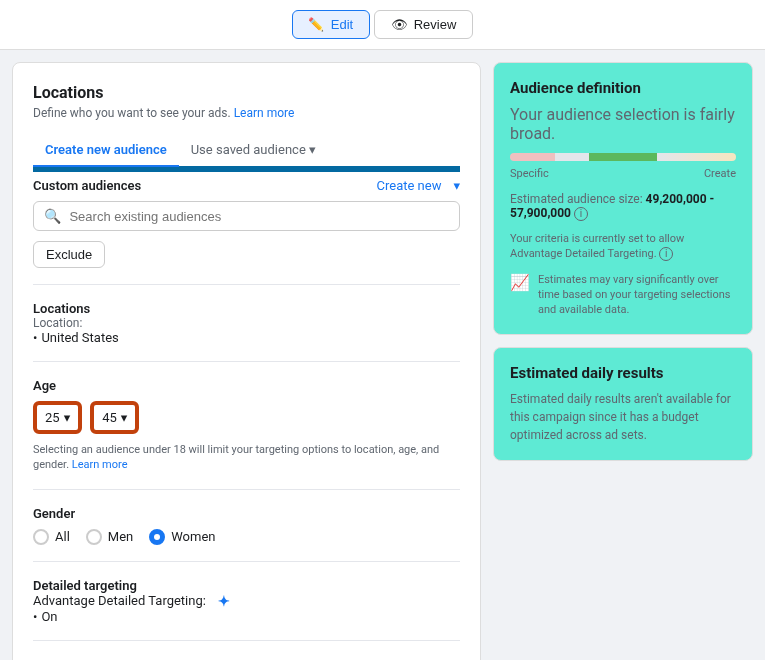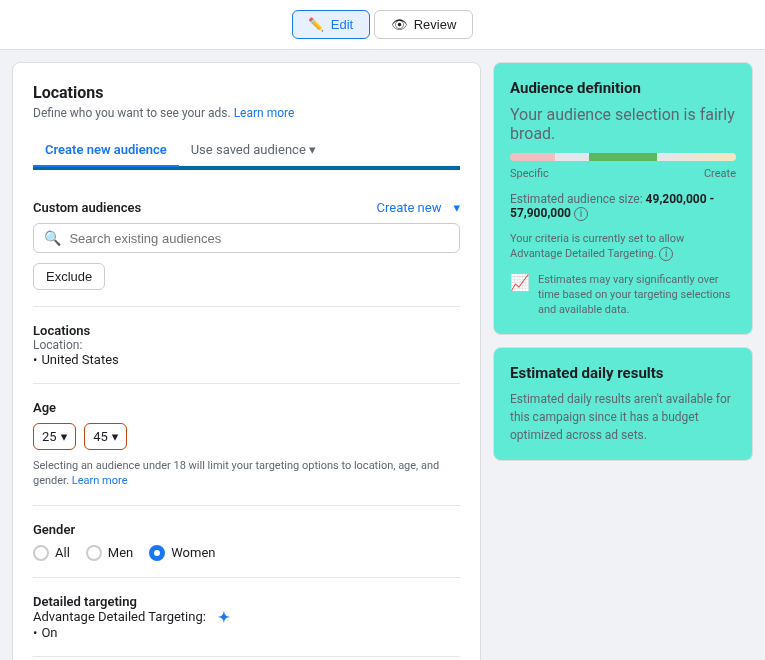--- a/index.html
+++ b/index.html
@@ -67,22 +67,22 @@
       margin-bottom: 14px;
     }
     .section-subtitle a {
       color: #1877f2;
       text-decoration: none;
     }
 
     
     .tabs {
       display: flex;
-      border-bottom: 4px solid #0369a1;
-      margin-bottom: 30px;
+      border-bottom: 6px solid #0369a1;
+      margin-bottom: 6px;
     }
     .tab {
       padding: 8px 12px;
       font-size: 13px;
       cursor: pointer;
       border-bottom: 2px solid transparent;
       margin-bottom: -1px;
       color: #606770;
     }
     .tab.active {
@@ -166,21 +166,21 @@
     
     .age-row {
       display: flex;
       align-items: center;
       gap: 8px;
       margin: 8px 0;
     }
     .age-select {
       display: flex;
       align-items: center;
-      border: 1px solid #c2410c;
+      border: 4px solid #c2410c;
       border-radius: 6px;
       padding: 5px 8px;
       gap: 4px;
       cursor: pointer;
       background: #fff;
       font-size: 13px;
     }
 
     .age-note {
       font-size: 11px;

